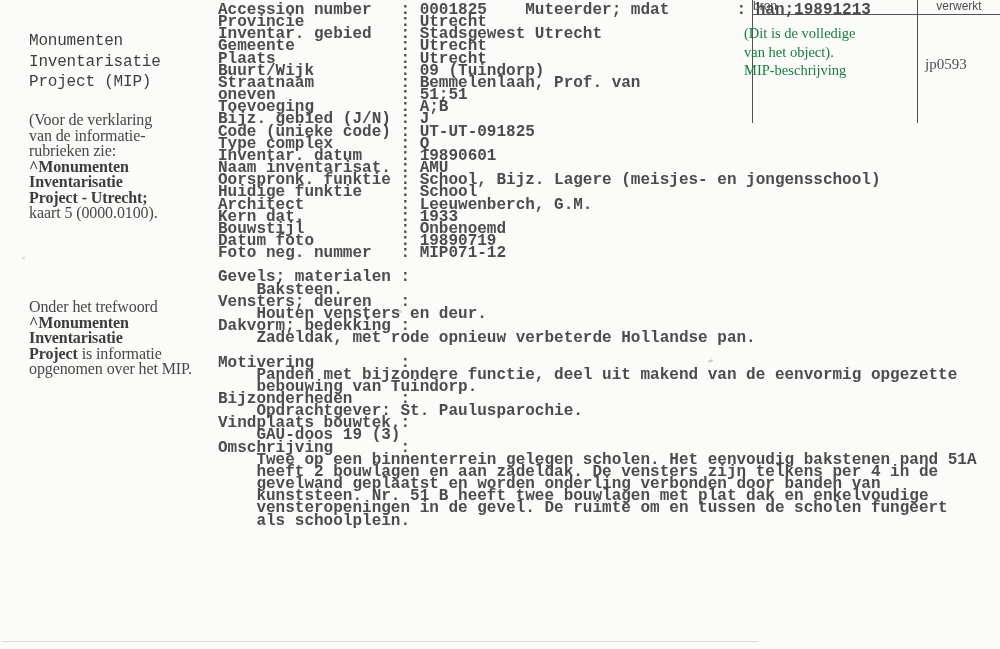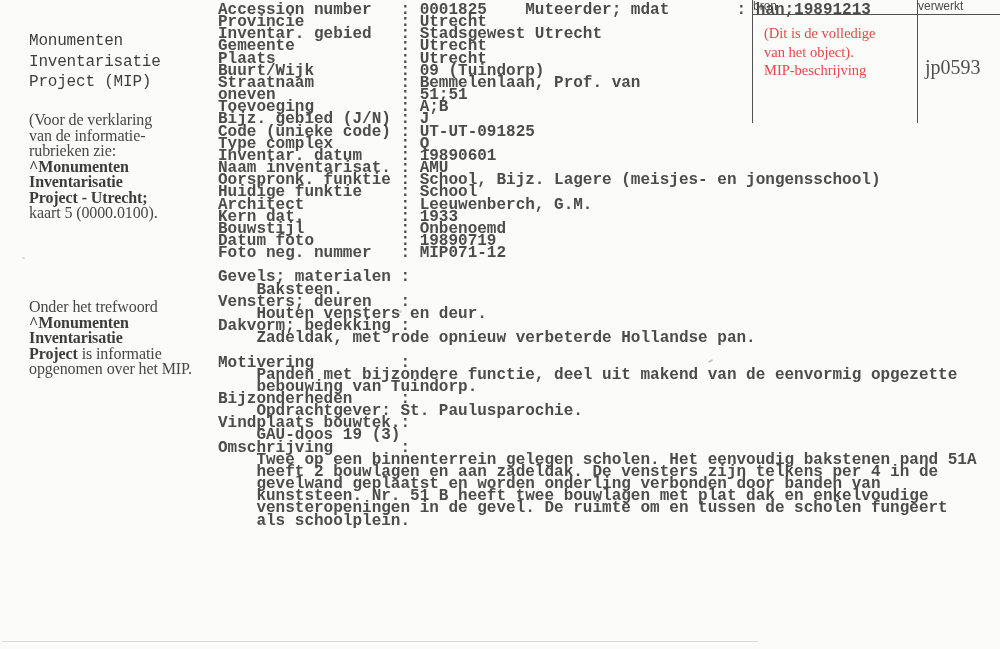--- a/index.html
+++ b/index.html
@@ -41,30 +41,30 @@
   .vline{position:absolute;top:0;width:1px;height:123px;background:#525252;}
   .v1{left:752px}
   .v2{left:917px}
   .hline{position:absolute;top:14px;left:752px;width:248px;height:1px;background:#525252;}
   .th{
     position:absolute;top:0;height:14px;line-height:13px;
     font-family:"Liberation Sans",sans-serif;
     font-size:12px;color:#4c4c4c;
   }
   .th-bron{left:753px;width:164px;text-align:left;}
-  .th-verwerkt{left:918px;width:82px;text-align:left;}
+  .th-verwerkt{left:918px;width:82px;text-align:center;}
   .stamp-note{
-    position:absolute;left:764px;top:24px;width:150px;
+    position:absolute;left:744px;top:24px;width:150px;
     font-family:"Liberation Serif",serif;
-    font-size:14.5px;line-height:18.6px;color:#ef4444;
+    font-size:14.5px;line-height:18.6px;color:#15803d;
   }
   .stamp-code{
     position:absolute;left:925px;top:56px;
     font-family:"Liberation Serif",serif;
-    font-size:20px;color:#4f4f4f;
+    font-size:15px;color:#4f4f4f;
   }
 
   
   .edge-line{position:absolute;left:2px;top:641px;width:756px;height:1px;background:#dadad8;}
   .sp{position:absolute;background:#8f8f8f;border-radius:2px;}
   .sp1{left:708px;top:360px;width:5px;height:2px;opacity:.5;transform:rotate(-25deg);}
   .sp2{left:399px;top:310px;width:3px;height:3px;opacity:.35;border-radius:50%;}
   .sp3{left:22px;top:257px;width:3px;height:2px;opacity:.3;}
 </style>
 </head>

